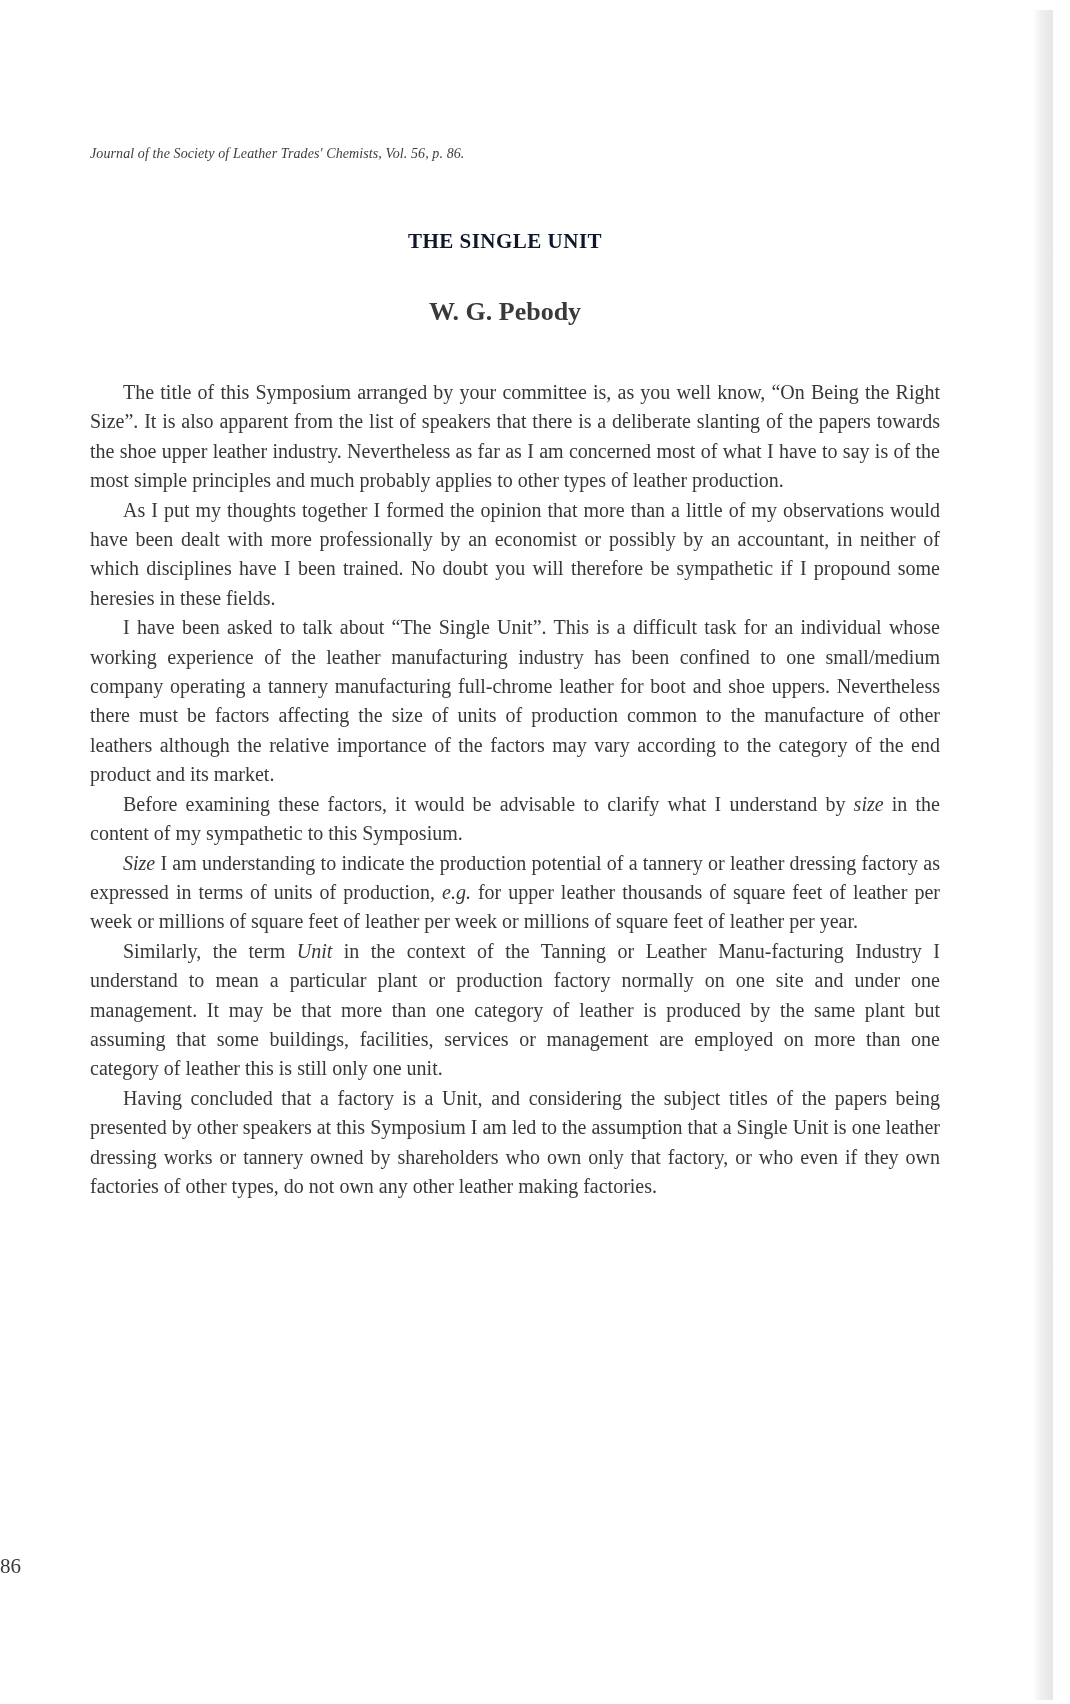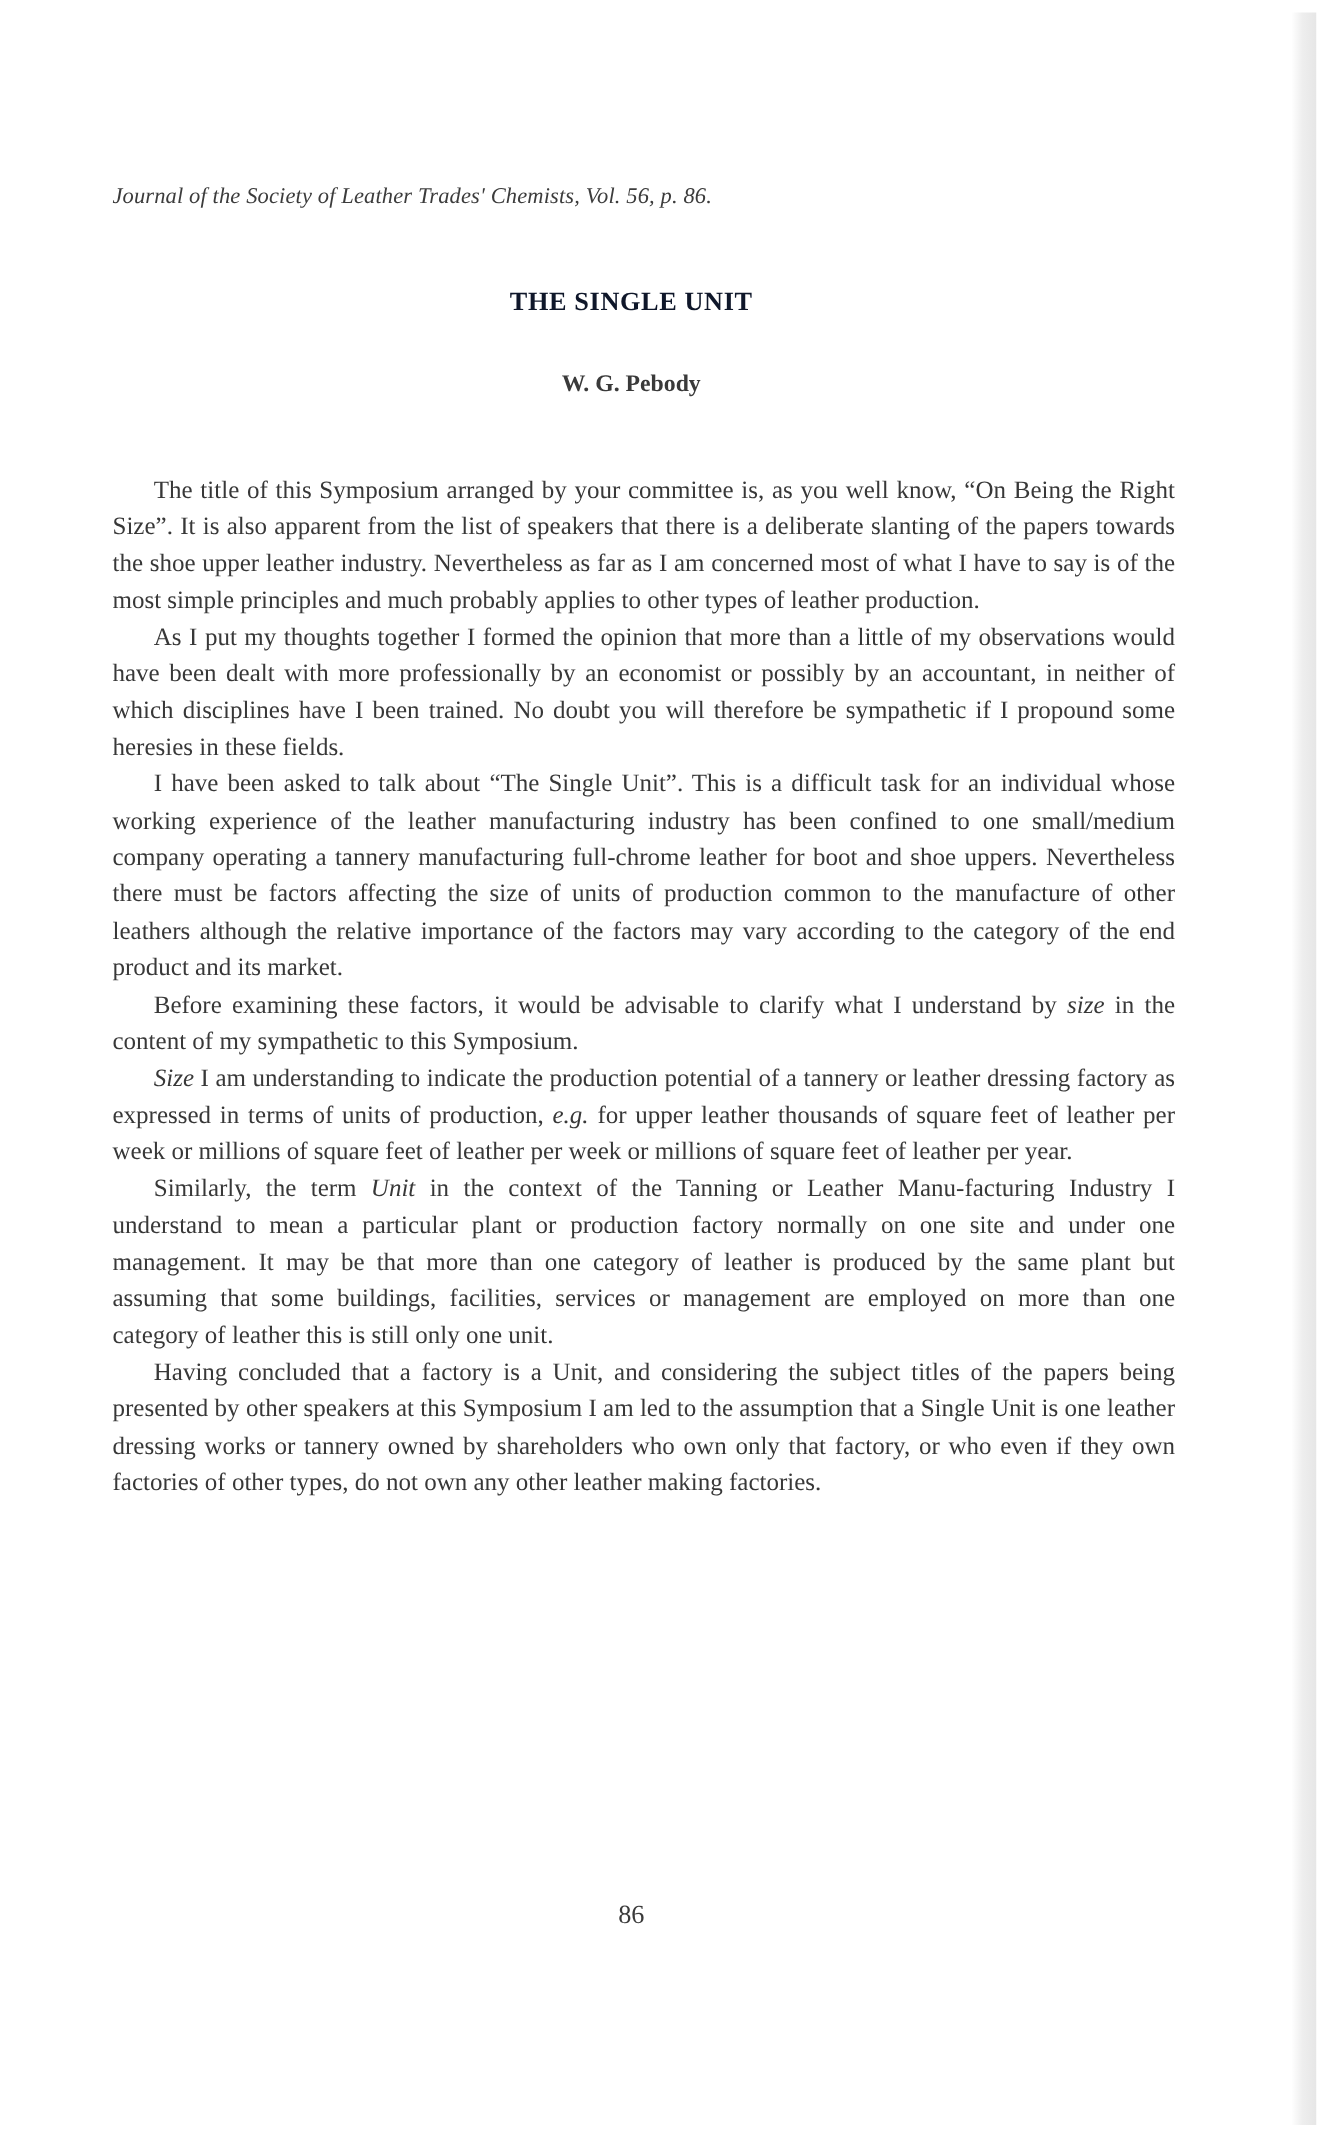--- a/index.html
+++ b/index.html
@@ -21,21 +21,21 @@
       top: 10px;
       width: 20px;
       height: 1690px;
       background: linear-gradient(to right, #ffffff 0%, #eeeeee 45%, #e6e6e6 100%);
     }
     .journal-header {
       position: absolute;
       left: 90px;
       top: 146px;
       font-style: italic;
-      font-size: 18px;
+      font-size: 14px;
       letter-spacing: 0.1px;
       color: #3c3c3c;
       white-space: nowrap;
     }
     .article-title {
       position: absolute;
       left: 0;
       width: 1010px;
       top: 229px;
       text-align: center;
@@ -44,21 +44,21 @@
       letter-spacing: 0.5px;
       color: #0f172a;
     }
     .author {
       position: absolute;
       left: 0;
       width: 1010px;
       top: 297px;
       text-align: center;
       font-weight: bold;
-      font-size: 19px;
+      font-size: 26px;
       color: #3a3a3a;
     }
     .body-text {
       position: absolute;
       left: 90px;
       top: 378px;
       width: 850px;
       font-size: 20px;
       line-height: 29.4px;
       text-align: justify;
@@ -66,22 +66,22 @@
     }
     .body-text p {
       margin: 0;
       text-indent: 33px;
       text-align: justify;
     }
     .page-number {
       position: absolute;
       left: 0;
       width: 1010px;
-      top: 1519px;
-      text-align: center;
+      top: 1554px;
+      text-align: left;
       font-size: 21px;
       color: #3a3a3a;
     }
     em { }
   </style>
 </head>
 <body>
 
 <div class="page-edge"></div>
 

